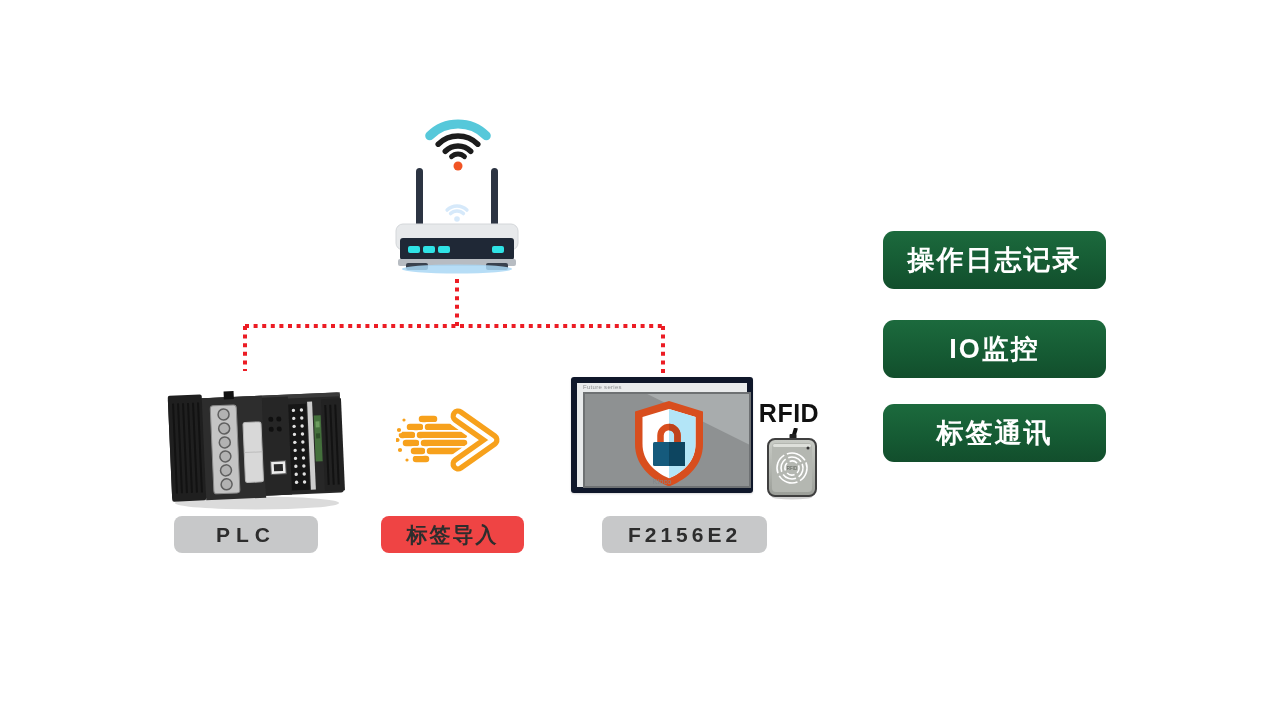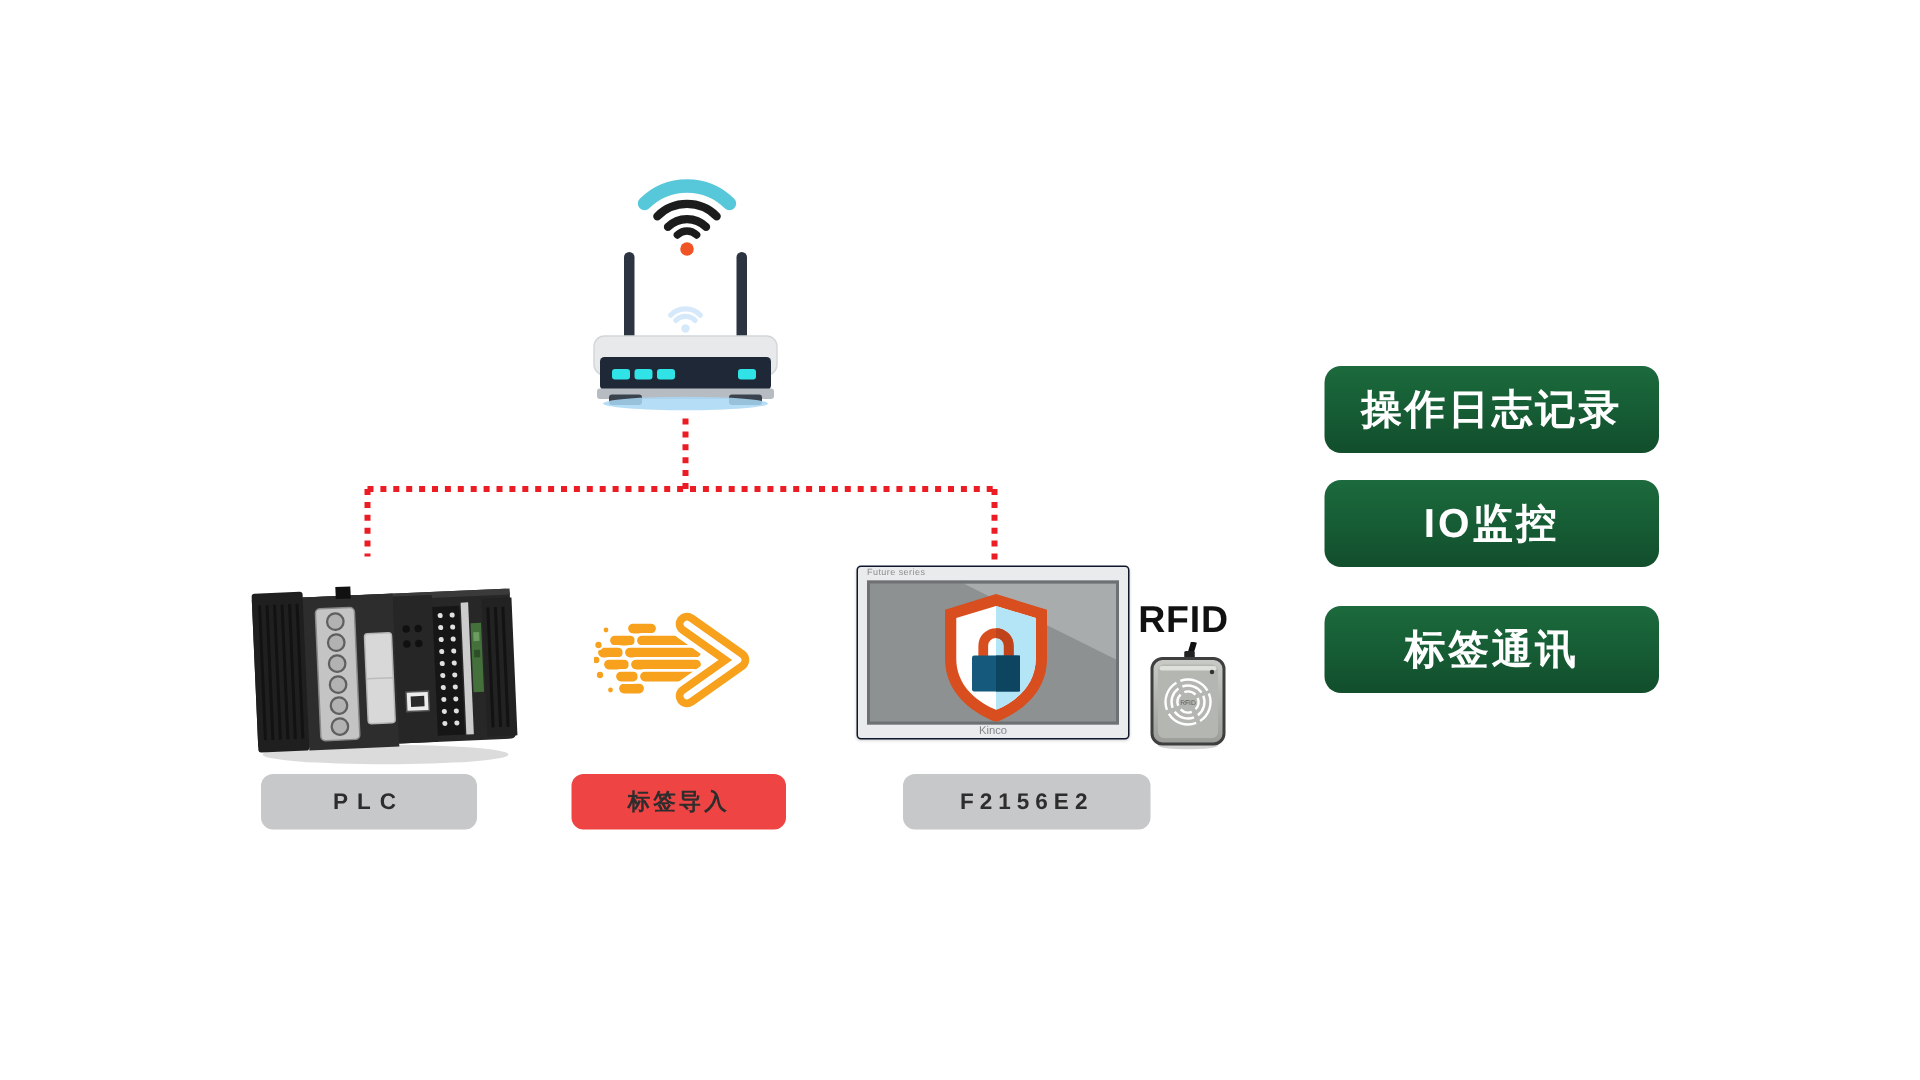--- a/index.html
+++ b/index.html
@@ -8,38 +8,38 @@
   #canvas {
     position: relative; width: 1280px; height: 720px;
     background: #ffffff; overflow: hidden;
   }
   .abs { position: absolute; }
 
   
   .pill {
     position: absolute; height: 37px; line-height: 37px;
     border-radius: 8px; text-align: center;
-    font-size: 15px; font-weight: 700; color: #2d2d2d;
+    font-size: 21px; font-weight: 700; color: #2d2d2d;
   }
   .pill-gray { background: #c7c8c9; }
   .pill-cyan { background: #ef4444; }
 
   
   .feature {
     position: absolute; left: 883px; width: 223px; height: 58px;
     background: linear-gradient(180deg, #1c6a3d 0%, #155a33 60%, #124e2c 100%);
     border-radius: 11px;
     color: #ffffff; font-size: 27px; font-weight: 700; letter-spacing: 2px;
     display: flex; align-items: center; justify-content: center;
   }
 
   
   .hmi {
     position: absolute; left: 571px; top: 377px; width: 182px; height: 116px;
-    background: #e9ebec; border: 1px solid #0f172a; border-radius: 3px;
+    background: #e9ebec; border: 6px solid #0f172a; border-radius: 3px;
     box-shadow: 0 1px 2px rgba(0,0,0,0.15);
   }
   .hmi-series {
     position: absolute; left: 6px; top: 1px;
     font-size: 6px; color: #8b8e90; letter-spacing: .3px;
   }
   .hmi-screen {
     position: absolute; left: 6px; top: 9px; width: 168px; height: 96px;
     background: #8e9192; border: 2px solid #6e7173; overflow: hidden;
   }
@@ -237,17 +237,17 @@
       <circle cx="26" cy="40" r="11" stroke-dasharray="14.3 3"></circle>
       <circle cx="26" cy="40" r="15" stroke-dasharray="20.6 3"></circle>
     </g>
     <text x="26" y="42" text-anchor="middle" font-size="4.5" fill="#5d605a" font-family="Liberation Sans, sans-serif">RFID</text>
   </svg>
 
   <div class="pill pill-gray" style="left:174px; top:516px; width:144px; letter-spacing:6px;">PLC</div>
   <div class="pill pill-cyan" style="left:381px; top:516px; width:143px; letter-spacing:2px;">标签导入</div>
   <div class="pill pill-gray" style="left:602px; top:516px; width:165px; letter-spacing:4px;">F2156E2</div>
 
-  <div class="feature" style="top:244px;text-align:center;">操作日志记录</div>
+  <div class="feature" style="top:231px;text-align:center;">操作日志记录</div>
   <div class="feature" style="top:320px;">IO监控</div>
   <div class="feature" style="top:404px;">标签通讯</div>
 
 </div>
 
 </body></html>

